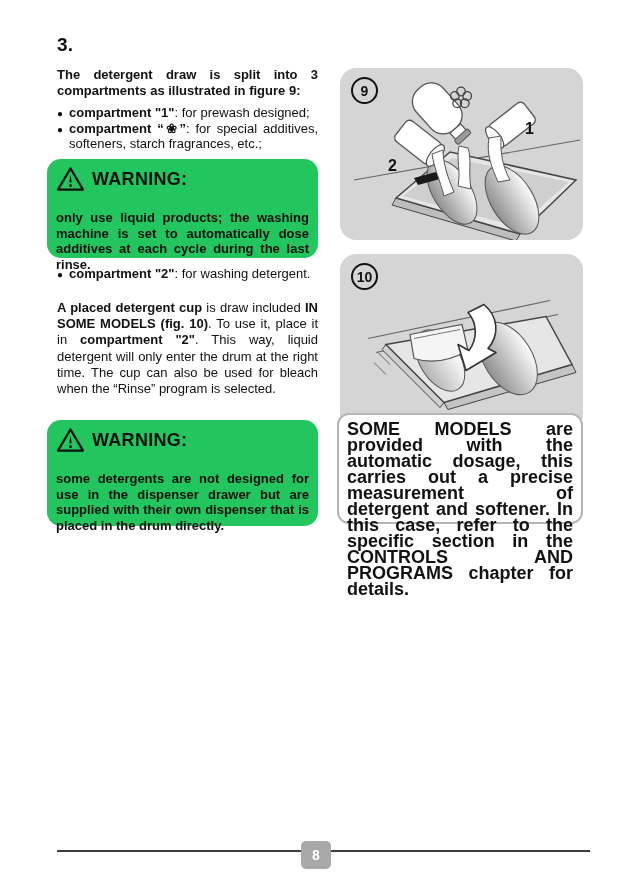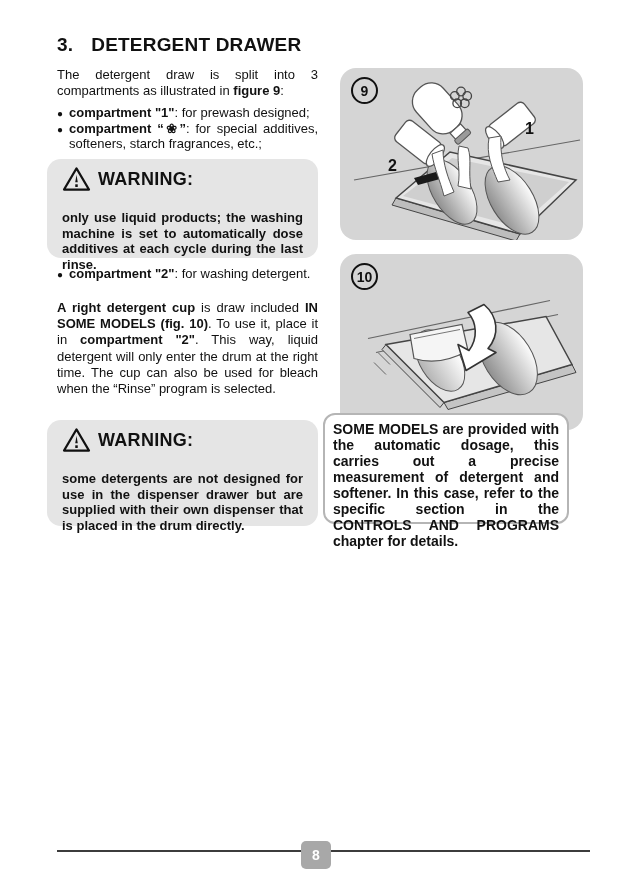--- a/index.html
+++ b/index.html
@@ -6,71 +6,70 @@
   .page{position:relative;width:620px;height:880px;background:#ffffff;
         font-family:"Liberation Sans",sans-serif;color:#111;overflow:hidden;}
   .abs{position:absolute;}
   p{margin:0;}
   .j{text-align:justify;}
 
   
   .title{left:57px;top:34px;display:flex;gap:18px;font-size:19px;font-weight:bold;letter-spacing:.2px;}
 
   
-  .intro{left:57px;top:67px;width:261px;font-size:13px;line-height:16px;}
+  .intro{left:57px;top:67px;width:261px;font-size:13px;line-height:16px;font-weight:bold;}
   .bullets{left:57px;top:105px;width:261px;font-size:13px;line-height:15.5px;}
   .bullet{position:relative;padding-left:12px;}
   .dot{position:absolute;left:0;top:1px;font-size:10px;}
   .bullet3{left:57px;top:266px;width:261px;font-size:13px;line-height:15.5px;}
   .para2{left:57px;top:300px;width:261px;font-size:13px;line-height:16.2px;}
 
   
-  .warnbox{left:47px;width:271px;background:#e5e5e5;border-radius:14px;
-           box-sizing:border-box;padding:7px 15px;}
+  .warnbox{left:47px;width:271px;background:#22c55e;border-radius:14px;
+           box-sizing:border-box;padding:7px 9px;}
   .warn1{top:159px;height:99px;}
   .warn2{top:420px;height:106px;}
   .warn-head{display:flex;align-items:center;gap:7px;position:relative;z-index:4;}
   .warn-label{font-size:18px;font-weight:bold;letter-spacing:.3px;}
   .warn-body{font-size:13px;font-weight:bold;line-height:15.6px;text-align:justify;
              position:relative;z-index:4;margin-top:18px;}
 
   
   .figbox{left:340px;width:243px;background:#d5d5d5;border-radius:16px;}
   .fig9{top:68px;height:172px;}
   .fig10{top:254px;height:176px;}
   .fig-num{position:absolute;left:11px;top:9px;width:27px;height:27px;border:2px solid #111;
            border-radius:50%;display:flex;align-items:center;justify-content:center;
            font-weight:bold;font-size:14px;z-index:2;box-sizing:border-box;background:transparent;}
   .figsvg{position:absolute;inset:0;width:100%;height:100%;}
 
   
-  .infobox{left:323px;top:413px;width:246px;height:111px;background:#fff;
+  .infobox{left:337px;top:413px;width:246px;height:111px;background:#fff;
            border:2.5px solid #b5b5b5;border-radius:12px;box-sizing:border-box;
-           padding:6px 8px;font-size:14px;font-weight:bold;line-height:16px;text-align:justify;}
+           padding:6px 8px;font-size:18px;font-weight:bold;line-height:16px;text-align:justify;}
   .infobox span{position:relative;z-index:4;}
 
   
   .watermark{left:50px;top:417px;font-size:43px;font-weight:bold;letter-spacing:2.6px;
              white-space:nowrap;color:transparent;-webkit-text-stroke:1.6px #c2c2c2;
              z-index:3;pointer-events:none;}
 
   
   .rule{left:57px;top:850px;width:533px;border-top:2px solid #3c3c3c;height:0;}
   .badge{left:301px;top:841px;width:30px;height:28px;background:#a8a8a8;border-radius:5px;
          color:#fff;font-weight:bold;font-size:14px;display:flex;align-items:center;
          justify-content:center;z-index:2;}
 </style>
 </head>
 <body>
 
 <div class="page">
 
   <div class="abs title">
     <span>3.</span>
-    <span>DETERGENT DRAWER</span>
   </div>
 
   <p class="abs intro j"><span>The detergent draw is split into 3 compartments as illustrated in </span><b>figure 9</b><span>:</span></p>
 
   <div class="abs bullets">
     <div class="bullet j">
       <span class="dot">●</span><b>compartment "1"</b><span>: for prewash designed;</span>
     </div>
     <div class="bullet j">
       <span class="dot">●</span><b>compartment “❀”</b><span>: for special additives, softeners, starch fragrances, etc.;</span>
@@ -88,21 +87,21 @@
     </div>
     <p class="warn-body">only use liquid products; the washing machine is set to automatically dose additives at each cycle during the last rinse.</p>
   </div>
 
   <div class="abs bullet3">
     <div class="bullet j">
       <span class="dot">●</span><b>compartment "2"</b><span>: for washing detergent.</span>
     </div>
   </div>
 
-  <p class="abs para2 j"><b>A right detergent cup</b><span> is draw included </span><b>IN SOME MODELS (fig. 10)</b><span>. To use it, place it in </span><b>compartment "2"</b><span>. This way, liquid detergent will only enter the drum at the right time. The cup can also be used for bleach when the “Rinse” program is selected.</span></p>
+  <p class="abs para2 j"><b>A placed detergent cup</b><span> is draw included </span><b>IN SOME MODELS (fig. 10)</b><span>. To use it, place it in </span><b>compartment "2"</b><span>. This way, liquid detergent will only enter the drum at the right time. The cup can also be used for bleach when the “Rinse” program is selected.</span></p>
 
   <div class="abs warnbox warn2">
     <div class="warn-head">
       <svg width="29" height="26" viewBox="0 0 30 27">
         <path d="M15 2.5 L28 24.5 L2 24.5 Z" fill="none" stroke="#111" stroke-width="2.2" stroke-linejoin="round"></path>
         <path d="M15 9 L16.3 17 L13.7 17 Z" fill="#111"></path>
         <rect x="13.7" y="19" width="2.6" height="2.8" fill="#111"></rect>
       </svg>
       <span class="warn-label">WARNING:</span>
     </div>

